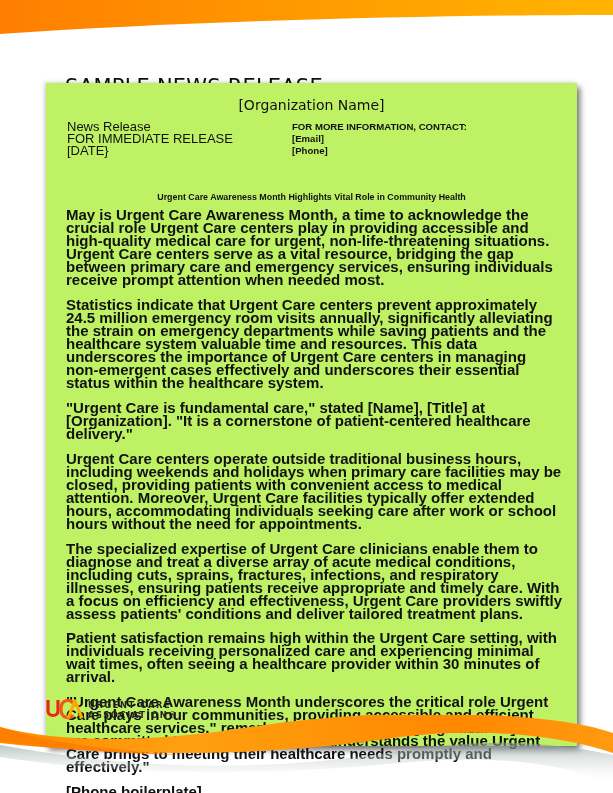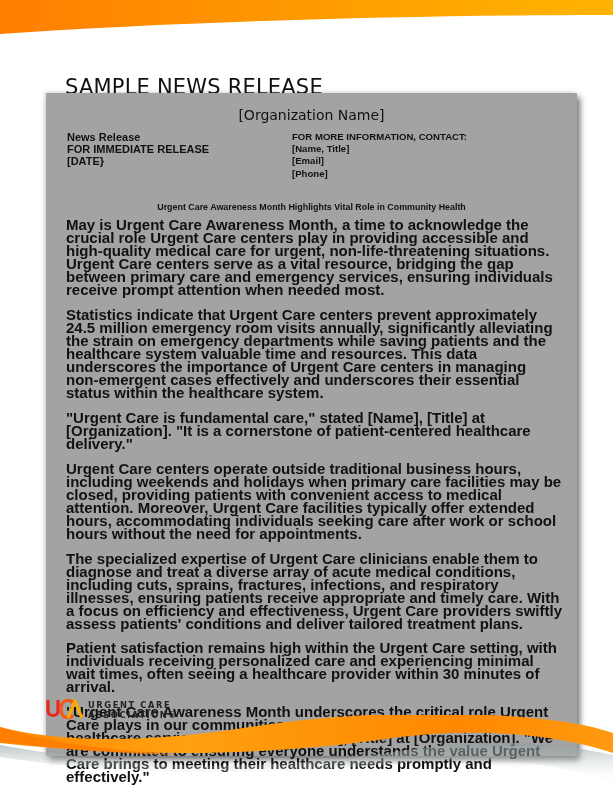--- a/index.html
+++ b/index.html
@@ -11,29 +11,29 @@
   }
   .top-wave { position: absolute; left: 0; top: 0; width: 613px; height: 40px; }
   .bottom-wave { position: absolute; left: 0; top: 715px; width: 613px; height: 78px; }
   .page-heading {
     position: absolute; left: 48px; top: 58px;
     font-size: 21px; font-weight: normal; letter-spacing: 0.2px;
     color: #111; margin: 17px;
     font-family: "DejaVu Sans", sans-serif;
   }
   .doc-box {
-    position: absolute; left: 46px; top: 93px; width: 531px; height: 663px;
-    background: #a3a3a3;
+    position: absolute; left: 46px; top: 83px; width: 531px; height: 663px;
+    background: #bef264;
     box-shadow: 3px 4px 6px rgba(0,0,0,0.55), -2px -1px 4px rgba(0,0,0,0.12);
   }
   .org-name {
     position: absolute; left: 0; right: 0; top: 14px; text-align: center;
     font-size: 14px; font-family: "DejaVu Sans", sans-serif; color: #111;
   }
-  .meta-left { position: absolute; left: 21px; top: 38px; font-size: 11px; font-weight: bold; line-height: 12.2px; }
+  .meta-left { position: absolute; left: 21px; top: 38px; font-size: 13px; font-weight: normal; line-height: 12.2px; }
   .meta-right { position: absolute; left: 246px; top: 38px; font-size: 9.6px; font-weight: bold; line-height: 12.2px; }
   .meta-left div, .meta-right div { white-space: nowrap; }
   .headline {
     position: absolute; left: 0; right: 0; top: 101px; text-align: center;
     font-size: 8.9px; font-weight: bold; white-space: nowrap; margin-top: 8px;
   }
   .body-text {
     position: absolute; left: 20px; top: 125px; width: 496px;
     font-size: 15px; font-weight: bold; line-height: 13px;
     font-family: "Liberation Sans", sans-serif;
@@ -70,21 +70,20 @@
   <div class="org-name">[Organization Name]</div>
 
   <div class="meta-left">
     <div>News Release</div>
     <div>FOR IMMEDIATE RELEASE</div>
     <div>[DATE}</div>
   </div>
 
   <div class="meta-right">
     <div>FOR MORE INFORMATION, CONTACT:</div>
-    <div>[Name, Title]</div>
     <div>[Email]</div>
     <div>[Phone]</div>
   </div>
 
   <div class="headline">Urgent Care Awareness Month Highlights Vital Role in Community Health</div>
 
   <div class="body-text">
     <p>May is Urgent Care Awareness Month, a time to acknowledge the crucial role Urgent Care centers play in providing accessible and high-quality medical care for urgent, non-life-threatening situations. Urgent Care centers serve as a vital resource, bridging the gap between primary care and emergency services, ensuring individuals receive prompt attention when needed most.</p>
     <p>Statistics indicate that Urgent Care centers prevent approximately 24.5 million emergency room visits annually, significantly alleviating the strain on emergency departments while saving patients and the healthcare system valuable time and resources. This data underscores the importance of Urgent Care centers in managing non-emergent cases effectively and underscores their essential status within the healthcare system.</p>
     <p>"Urgent Care is fundamental care," stated [Name], [Title] at [Organization]. "It is a cornerstone of patient-centered healthcare delivery."</p>

